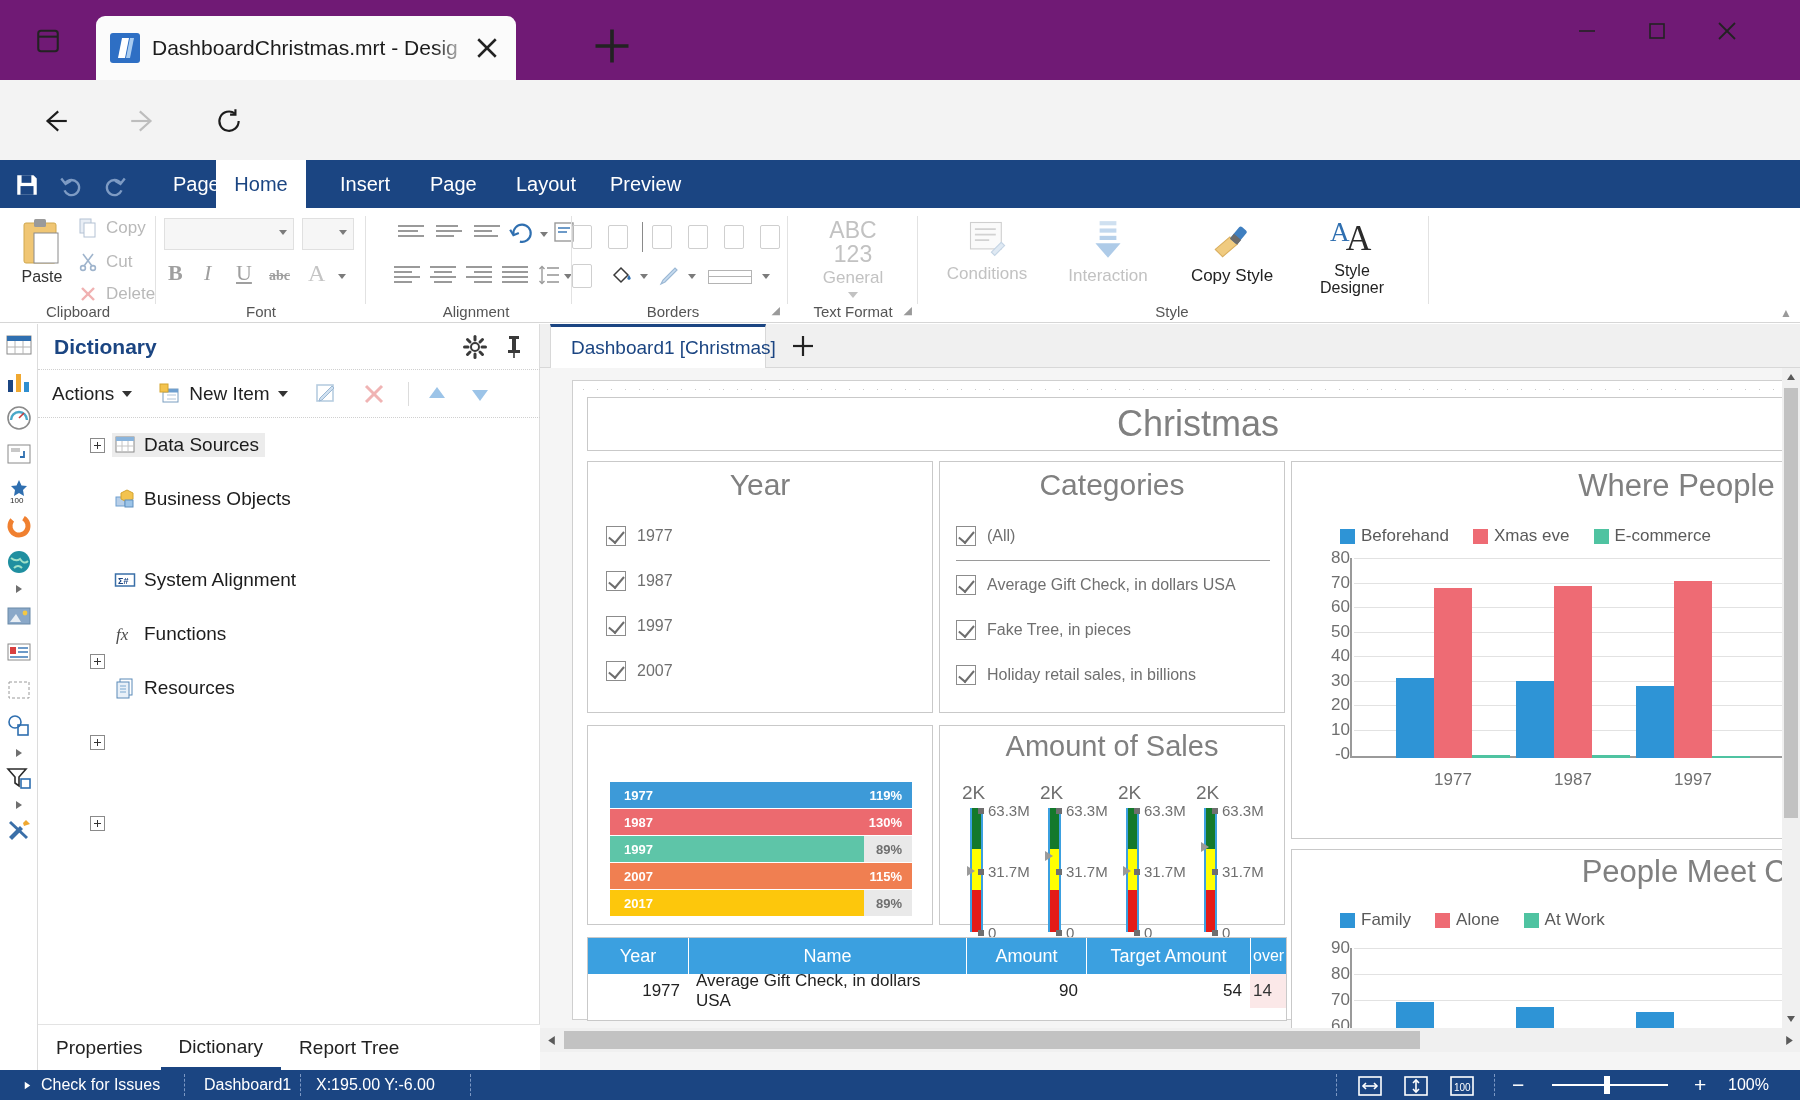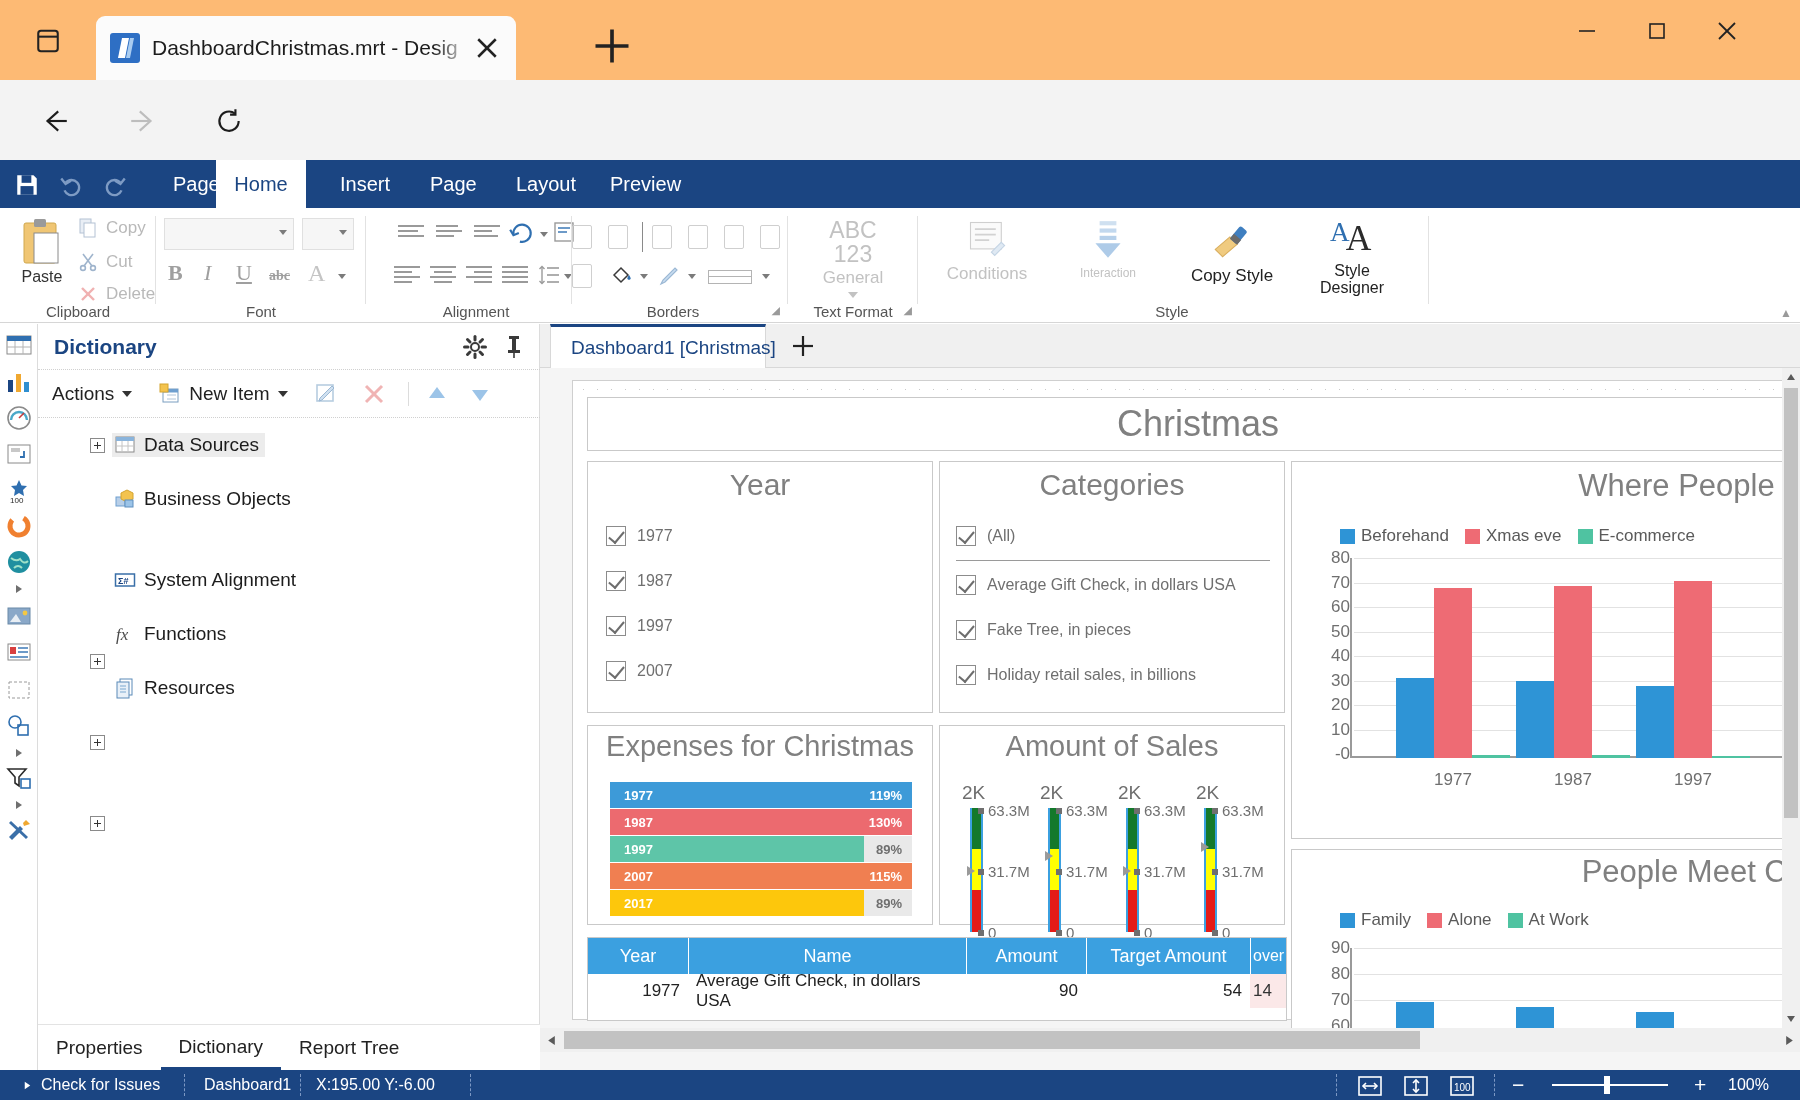--- a/index.html
+++ b/index.html
@@ -5,21 +5,21 @@
   * { box-sizing: border-box; }
   html, body { margin:0; padding:0; }
   body {
     width:1800px; height:1100px; overflow:hidden;
     font-family:"Liberation Sans", sans-serif;
     background:#fff; position:relative;
     -webkit-font-smoothing:antialiased;
   }
 
   
-  #browser-chrome { position:absolute; left:0; top:0; width:1800px; height:160px; background:#fdba74; }
+  #browser-chrome { position:absolute; left:0; top:0; width:1800px; height:160px; background:#701a75; }
   #tab-strip { position:absolute; left:0; top:0; width:1800px; height:80px; }
   #tab-sidebar-btn { position:absolute; left:22px; top:18px; width:52px; height:46px; border-radius:6px; display:flex; align-items:center; justify-content:center; }
   #tab-sidebar-btn svg { width:26px; height:28px; }
   .browser-tab {
     position:absolute; left:96px; top:16px; width:420px; height:64px;
     background:#fbfbfb; border-radius:9px 9px 0 0; display:flex; align-items:center; padding:0 14px;
   }
   .tab-fav { width:30px; height:30px; flex:0 0 auto; margin-right:12px; }
   .tab-title {
     flex:1 1 auto; font-size:21px; color:#1c1c1c; white-space:nowrap; overflow:hidden;
@@ -145,21 +145,21 @@
   .gauge-needle { position:absolute; left:-3px; width:10px; height:0; border-top:5px solid transparent; border-bottom:5px solid transparent; border-left:8px solid #9a9a9a; }
   .gauge-lab { position:absolute; left:26px; font-size:15px; color:#6f6f6f; white-space:nowrap; }
   .gauge-lab:before { content:''; position:absolute; left:-10px; top:6px; width:6px; height:6px; background:#6f6f6f; }
 
   
   #dash-table { position:absolute; }
   #dash-table .th { background:#3ba0e0; color:#fff; font-size:18px; height:36px; display:flex; align-items:center; justify-content:center; }
   #dash-table .td { font-size:17px; color:#222; height:34px; display:flex; align-items:center; padding:0 8px; }
 
   
-  .chart-legend { position:absolute; display:flex; align-items:center; gap:16px; }
+  .chart-legend { position:absolute; display:flex; align-items:center; gap:24px; }
   .lg-item { display:flex; align-items:center; gap:6px; font-size:17px; color:#5a5a5a; white-space:nowrap; }
   .lg-swatch { width:15px; height:15px; flex:0 0 auto; }
   .y-tick { position:absolute; right:0; font-size:17px; color:#6f6f6f; text-align:right; transform:translateY(-50%); }
   .gridline { position:absolute; height:1px; background:#e2e2e2; }
   .bar { position:absolute; bottom:0; }
   .x-tick { position:absolute; font-size:17px; color:#6f6f6f; text-align:center; transform:translateX(-50%); }
   .axis-line { position:absolute; background:#9a9a9a; }
 
   
   .sb-track { position:absolute; background:#f0f0f0; }
@@ -525,21 +525,21 @@
         </svg>
       <div style="font-size:17px;color:#c2c2c2;">Conditions</div>
     </div>
     <div style="position:absolute;left:134px;top:10px;width:112px;text-align:center;">
       <svg viewBox="0 0 40 42" width="42" height="44">
           <rect x="12" y="3" width="16" height="4" fill="#cfe0f0"></rect>
           <rect x="12" y="10" width="16" height="4" fill="#c2d8ee"></rect>
           <rect x="12" y="17" width="16" height="4" fill="#b6d0ea"></rect>
           <polygon points="8,24 32,24 20,38" fill="#aecbe8"></polygon>
         </svg>
-      <div style="font-size:12px;color:#c2c2c2;">Interaction</div>
+      <div style="font-size:17px;color:#c2c2c2;">Interaction</div>
     </div>
     <div style="position:absolute;left:256px;top:10px;width:116px;text-align:center;">
       <svg viewBox="0 0 44 42" width="46" height="44">
           <path d="M6 30 L20 18 L27 25 L13 37 Z" fill="#f0cb80" stroke="#d9ae5e"></path>
           <rect x="24" y="8" width="9" height="16" rx="2" transform="rotate(40 28 16)" fill="#3f7fc0"></rect>
           <rect x="21" y="17" width="9" height="6" transform="rotate(40 25 20)" fill="#6b6b6b"></rect>
         </svg>
       <div style="font-size:17px;color:#222;">Copy Style</div>
     </div>
     <div style="position:absolute;left:376px;top:8px;width:116px;text-align:center;">
@@ -887,21 +887,20 @@
               <span class="chk-txt">Fake Tree, in pieces</span>
             </div>
             <div class="chk-row">
               <span class="chk-box"></span>
               <span class="chk-txt">Holiday retail sales, in billions</span>
             </div>
           </div>
         </div>
 
         <div class="widget" style="left:14px; top:344px; width:346px; height:200px;">
-          <div class="widget-title" style="font-size:29px; margin-top:4px;">Expenses for Christmas</div>
           <div style="position:absolute;left:22px;top:56px;width:302px;">
             <div class="exp-bar">
               <div class="exp-fill" style="width:100%; background:#3d9ad8;"></div>
               <div class="exp-name">1977</div>
               <div class="exp-pct" style="color:#fff;">119%</div>
             </div>
             <div class="exp-bar">
               <div class="exp-fill" style="width:100%; background:#ec6a6f;"></div>
               <div class="exp-name">1987</div>
               <div class="exp-pct" style="color:#fff;">130%</div>

